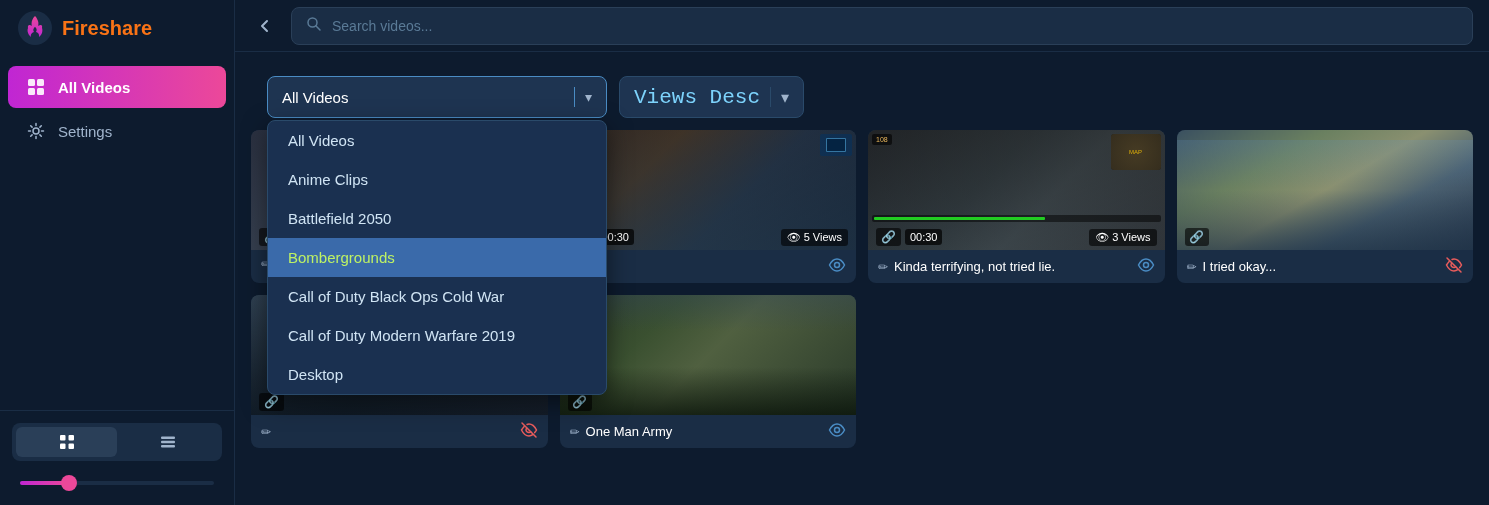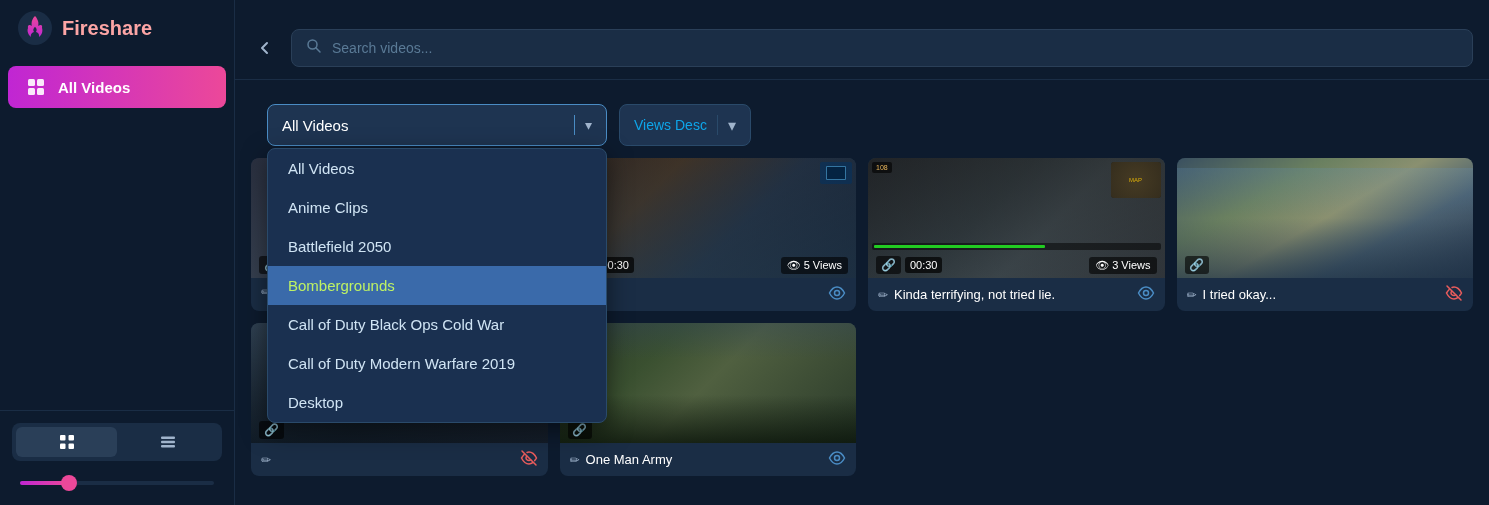--- a/index.html
+++ b/index.html
@@ -30,21 +30,21 @@
       padding: 14px 18px;
       height: 56px;
     }
     .logo-icon {
       width: 34px;
       height: 34px;
     }
     .sidebar-title {
       font-size: 20px;
       font-weight: 700;
-      color: #fca5a5;
+      color: #f97316;
     }
     .sidebar-nav {
       flex: 1;
       padding: 8px 0;
     }
     .nav-item {
       display: flex;
       align-items: center;
       gap: 12px;
       padding: 11px 18px;
@@ -126,23 +126,22 @@
       overflow: hidden;
     }
 
     
     .toolbar {
       display: flex;
       align-items: center;
       padding: 8px 16px;
       gap: 12px;
       background: #0d1b2e;
-      height: 64px;
+      height: 52px;
       border-bottom: 1px solid #1a2d45;
-      margin-top: 16px;
     }
     .collapse-btn {
       width: 28px;
       height: 28px;
       display: flex;
       align-items: center;
       justify-content: center;
       color: #a0b4cc;
       cursor: pointer;
       border-radius: 4px;
@@ -215,22 +214,23 @@
       align-items: center;
       background: #1e3451;
       border: 1.5px solid #2a4a6a;
       border-radius: 8px;
       padding: 8px 14px;
       cursor: pointer;
       gap: 10px;
       height: 42px;
     }
     .sort-label {
-      font-size: 14px;
-      color: #0ea5e9;
+      font-size: 21px;
+      color: #7dd3fc;
+      font-family: Liberation Mono, monospace;
     }
     .sort-divider {
       width: 1px;
       height: 20px;
       background: #2a4a6a;
     }
     .sort-chevron {
       color: #a0b4cc;
     }
 
@@ -354,20 +354,29 @@
     <div class="nav-item active">
       <span class="nav-icon">
         <svg width="18" height="18" viewBox="0 0 18 18" fill="none">
           <rect x="1" y="1" width="7" height="7" rx="1.5" fill="white" opacity="0.9"></rect>
           <rect x="10" y="1" width="7" height="7" rx="1.5" fill="white" opacity="0.9"></rect>
           <rect x="1" y="10" width="7" height="7" rx="1.5" fill="white" opacity="0.9"></rect>
           <rect x="10" y="10" width="7" height="7" rx="1.5" fill="white" opacity="0.9"></rect>
         </svg>
       </span>
       <span>All Videos</span>
+    </div>
+    <div class="nav-item">
+      <span class="nav-icon">
+        <svg width="18" height="18" viewBox="0 0 18 18" fill="none">
+          <circle cx="9" cy="9" r="3" stroke="#a0b4cc" stroke-width="1.5" fill="none"></circle>
+          <path d="M9 1.5v2M9 14.5v2M1.5 9h2M14.5 9h2M3.7 3.7l1.4 1.4M12.9 12.9l1.4 1.4M3.7 14.3l1.4-1.4M12.9 5.1l1.4-1.4" stroke="#a0b4cc" stroke-width="1.5" stroke-linecap="round"></path>
+        </svg>
+      </span>
+      <span>Settings</span>
     </div>
   </div>
 
   <div class="sidebar-bottom">
     <div class="view-toggle">
       <div class="view-btn active">
         <svg width="16" height="16" viewBox="0 0 16 16" fill="none">
           <rect x="1" y="1" width="5.5" height="5.5" rx="1" fill="#fff"></rect>
           <rect x="9.5" y="1" width="5.5" height="5.5" rx="1" fill="#fff"></rect>
           <rect x="1" y="9.5" width="5.5" height="5.5" rx="1" fill="#fff"></rect>

